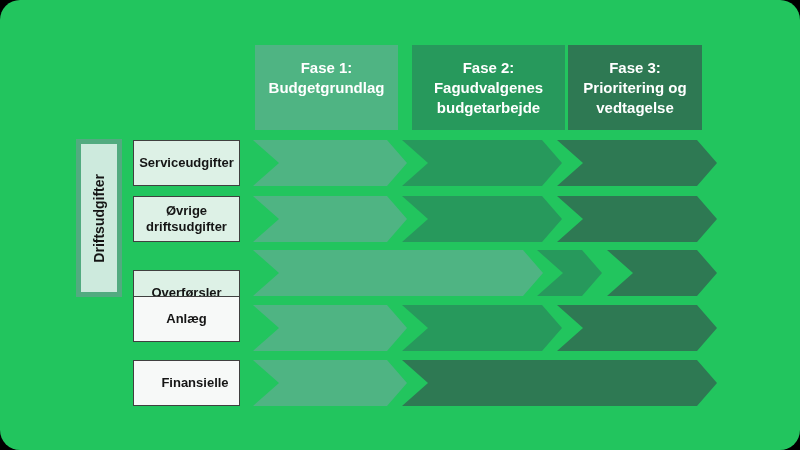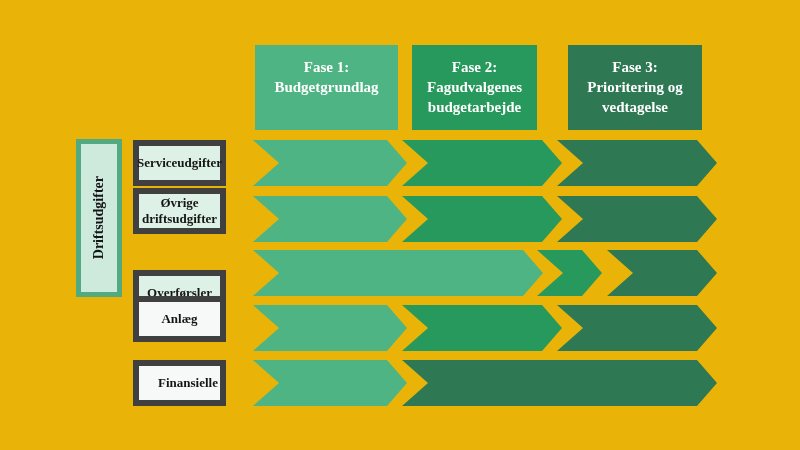--- a/index.html
+++ b/index.html
@@ -1,39 +1,40 @@
 <!DOCTYPE html>
 <html><head>
 <meta charset="utf-8">
 <style>
   html, body { margin: 0; padding: 0; background: #000; }
   #canvas {
     position: relative;
     width: 800px; height: 450px;
-    background: #eab308;
-    font-family: Liberation Serif, serif;
+    background: #22c55e;
+    font-family: Liberation Sans, sans-serif;
     overflow: hidden;
+    border-radius: 20px;
   }
   .header-box {
     position: absolute;
     top: 45px; height: 85px;
     box-sizing: border-box;
     color: #fff;
     font-weight: bold;
     font-size: 15px;
     line-height: 1.32;
     text-align: center;
     padding-top: 13px;
   }
   .header-box .line { display: block; }
   .row-label {
     position: absolute;
-    left: 133px; width: 93px; height: 46px;
+    left: 133px; width: 107px; height: 46px;
     box-sizing: border-box;
-    border: 6px solid #404040;
+    border: 1px solid #404040;
     display: flex;
     align-items: center;
     justify-content: center;
     text-align: center;
     font-weight: bold;
     font-size: 13px;
     line-height: 1.2;
     color: #151515;
     padding: 1px 3px;
   }
@@ -60,39 +61,39 @@
 </style>
 </head>
 <body>
 
 <div id="canvas">
 
   <div class="header-box" id="header-0" style="left: 255px; width: 143px; background: rgb(79, 180, 131);">
     <span class="line">Fase 1:</span>
     <span class="line">Budgetgrundlag</span>
   </div>
-  <div class="header-box" id="header-1" style="left: 412px; width: 125px; background: rgb(39, 153, 92);">
+  <div class="header-box" id="header-1" style="left: 412px; width: 153px; background: rgb(39, 153, 92);">
     <span class="line">Fase 2:</span>
     <span class="line">Fagudvalgenes</span>
     <span class="line">budgetarbejde</span>
   </div>
   <div class="header-box" id="header-2" style="left: 568px; width: 134px; background: rgb(46, 121, 83);">
     <span class="line">Fase 3:</span>
     <span class="line">Prioritering og</span>
     <span class="line">vedtagelse</span>
   </div>
 
   <div class="group-label">
     <span>Driftsudgifter</span>
   </div>
 
   <div class="row-label" id="row-label-0" style="top: 140px; background: rgb(221, 241, 230);">
     <span>Serviceudgifter</span>
   </div>
-  <div class="row-label" id="row-label-1" style="top: 188px; background: rgb(221, 241, 230);">
+  <div class="row-label" id="row-label-1" style="top: 196px; background: rgb(221, 241, 230);">
     <span>Øvrige driftsudgifter</span>
   </div>
   <div class="row-label" id="row-label-2" style="top: 250px; background: rgb(221, 241, 230); margin-top: 20px;">
     <span>Overførsler</span>
   </div>
   <div class="row-label" id="row-label-3" style="top: 296px; background: rgb(247, 249, 248);">
     <span>Anlæg</span>
   </div>
   <div class="row-label" id="row-label-4" style="top: 360px; background: rgb(247, 249, 248); padding-left: 20px;">
     <span>Finansielle</span>

